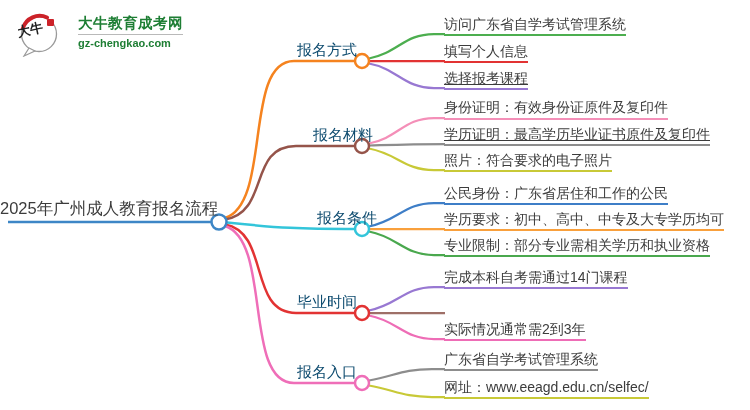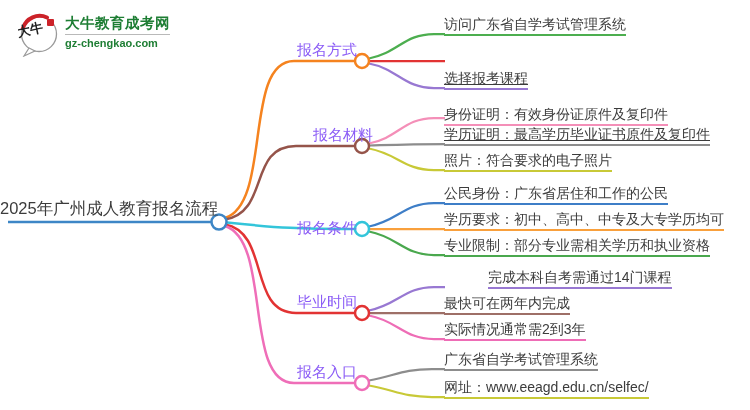--- a/index.html
+++ b/index.html
@@ -7,31 +7,31 @@
     position:relative;width:750px;height:410px;background:#fff;overflow:hidden;
     font-family:"Liberation Sans","DejaVu Sans",sans-serif;
   }
   svg.wires{position:absolute;left:0;top:0;}
   .central-title{
     position:absolute;left:0;top:197px;width:192px;height:22px;line-height:22px;
     text-align:right;font-size:16.5px;color:#3c3c3c;white-space:nowrap;
   }
   .branch-label{
     position:absolute;left:297px;height:18px;line-height:18px;
-    font-size:15px;color:#8b5cf6;white-space:nowrap;
+    font-size:15px;color:#0c4a6e;white-space:nowrap;
   }
   .child{
     position:absolute;left:444px;height:20px;line-height:20px;
     font-size:14px;color:#3c3c3c;white-space:nowrap;width:max-content;
     border-bottom:2.5px solid #999;
     text-align:right;
   }
   .logo{position:absolute;left:18px;top:13px;display:flex;align-items:flex-start;}
   .logo-icon{width:42px;height:44px;position:relative;}
-  .logo-text{margin-left:5px;display:flex;flex-direction:column;}
+  .logo-text{margin-left:18px;display:flex;flex-direction:column;}
   .logo-title{font-size:14.5px;font-weight:bold;color:#1e7e34;letter-spacing:0.5px;line-height:20px;}
   .logo-divider{height:1px;background:#b9b9b9;margin:1px 0 1px 0;}
   .logo-domain{font-size:11px;font-weight:bold;color:#1e7e34;line-height:14px;}
 </style>
 </head>
 <body>
 
 <div class="stage">
 
   <svg class="wires" width="750" height="410" viewBox="0 0 750 410" fill="none">
@@ -85,35 +85,35 @@
       <span class="logo-title">大牛教育成考网</span>
       <span class="logo-divider"></span>
       <span class="logo-domain">gz-chengkao.com</span>
     </div>
   </div>
 
   <div class="central-title">2025年广州成人教育报名流程</div>
 
   <div class="branch-label" style="top:41px;">报名方式</div>
   <div class="branch-label" style="top:126px;margin-left:16px;">报名材料</div>
-  <div class="branch-label" style="top:219px;">报名条件</div>
+  <div class="branch-label" style="top:209px;margin-left:20px;">报名条件</div>
   <div class="branch-label" style="top:293px;">毕业时间</div>
   <div class="branch-label" style="top:363px;">报名入口</div>
 
   <div class="child" style="top: 14px; border-bottom-color: rgb(76, 174, 79);">访问广东省自学考试管理系统</div>
+  <div class="child" style="top: 41px; border-bottom-color: rgb(226, 51, 51);">填写个人信息</div>
   <div class="child" style="top: 68px; border-bottom-color: rgb(152, 120, 210); text-decoration: underline;">选择报考课程</div>
 
-  <div class="child" style="top: 104px; border-bottom-color: rgb(244, 143, 184);">身份证明：有效身份证原件及复印件</div>
+  <div class="child" style="top: 98px; border-bottom-color: rgb(244, 143, 184); font-family: Liberation Serif, serif;">身份证明：有效身份证原件及复印件</div>
   <div class="child" style="top: 124px; border-bottom-color: rgb(141, 141, 141); text-decoration: underline;">学历证明：最高学历毕业证书原件及复印件</div>
   <div class="child" style="top: 150px; border-bottom-color: rgb(200, 201, 55);">照片：符合要求的电子照片</div>
 
   <div class="child" style="top: 183px; border-bottom-color: rgb(62, 126, 199);">公民身份：广东省居住和工作的公民</div>
   <div class="child" style="top: 209px; border-bottom-color: rgb(249, 160, 60);">学历要求：初中、高中、中专及大专学历均可</div>
   <div class="child" style="top: 235px; border-bottom-color: rgb(74, 168, 78);">专业限制：部分专业需相关学历和执业资格</div>
 
-  <div class="child" style="top: 267px; border-bottom-color: rgb(152, 120, 210); margin-left: 44px;">完成本科自考需通过14门课程</div>
-  <div class="child" style="top: 293px; border-bottom-color: rgb(158, 111, 103);">最快可在两年内完成</div>
+  <div class="child" style="top: 267px; border-bottom-color: rgb(152, 120, 210);">完成本科自考需通过14门课程</div>
   <div class="child" style="top: 319px; border-bottom-color: rgb(238, 109, 182);">实际情况通常需2到3年</div>
 
   <div class="child" style="top: 349px; border-bottom-color: rgb(141, 141, 141);">广东省自学考试管理系统</div>
   <div class="child" style="top: 377px; border-bottom-color: rgb(200, 201, 55);">网址：www.eeagd.edu.cn/selfec/</div>
 
 </div>
 
 </body></html>

